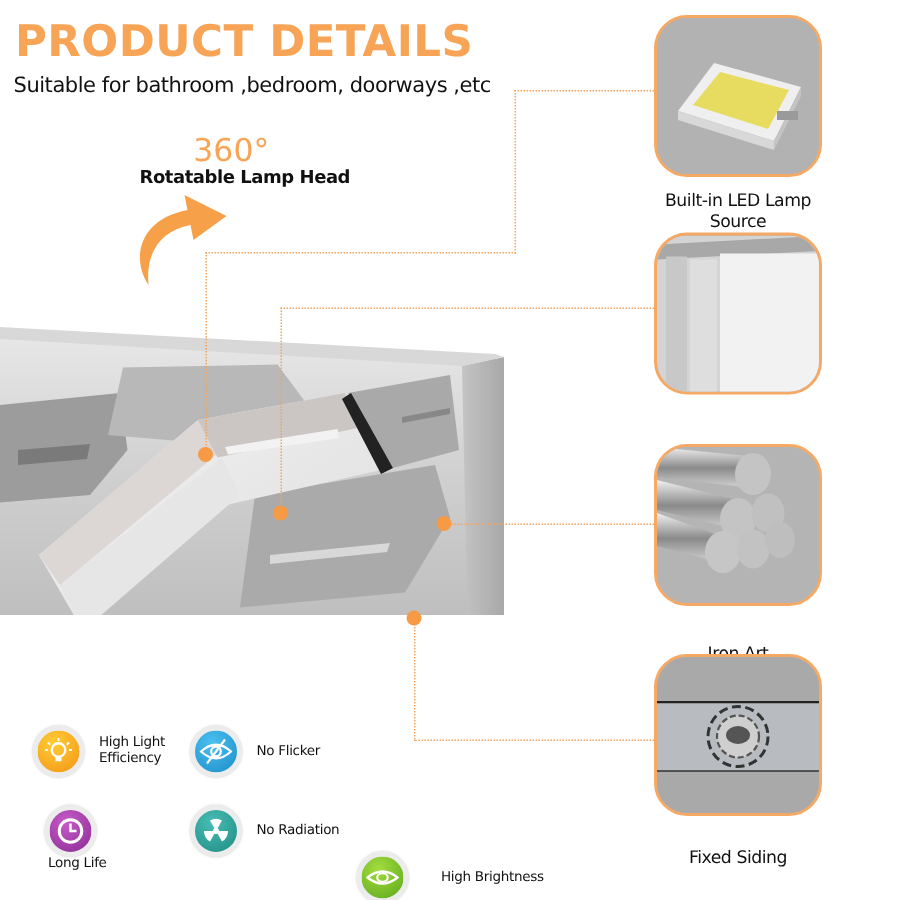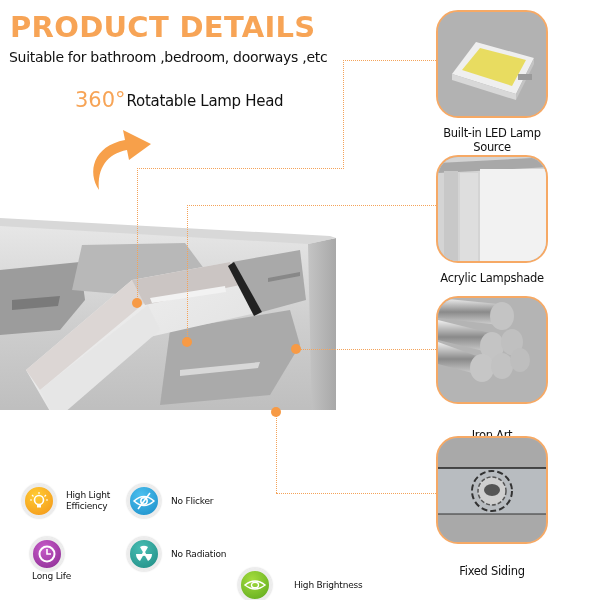--- a/index.html
+++ b/index.html
@@ -1,23 +1,23 @@
 <!DOCTYPE html>
 <html><head>
 <meta charset="utf-8">
 <style>
   * { box-sizing: border-box; margin: 0; padding: 0; }
   html, body { width: 600px; height: 600px; background: #ffffff; overflow: hidden; }
   body { position: relative; font-family: "Liberation Sans", "DejaVu Sans", sans-serif; color: #1a1a1a; }
 
   .title { position: absolute; left: 10px; top: 10px; font-size: 29px; font-weight: bold; color: #f7a456; letter-spacing: 0.3px; font-family: "DejaVu Sans", sans-serif; }
   .subtitle { position: absolute; left: 9px; top: 49px; font-size: 14px; color: #111; font-family: "DejaVu Sans", sans-serif; letter-spacing: -0.3px; }
-  .rotate-label { position: absolute; left: 75px; top: 90px; display: flex; align-items: flex-end; }
+  .rotate-label { position: absolute; left: 75px; top: 90px; display: flex; align-items: center; flex-direction: column; }
   .rotate-num { font-size: 21px; color: #f7a456; font-family: "DejaVu Sans", sans-serif; line-height: 1; }
-  .rotate-text { font-size: 15px; color: #111; margin-left: 1px; font-family: "DejaVu Sans", sans-serif; padding-bottom: 1px; letter-spacing: -0.3px; }
+  .rotate-text { font-size: 12px; color: #111; margin-left: 18px; font-family: "DejaVu Sans", sans-serif; padding-bottom: 1px; letter-spacing: -0.3px; font-weight: bold; }
 
   .arrow { position: absolute; left: 85px; top: 122px; }
 
   
   .conn { position: absolute; border-color: #f4a35a; border-style: dotted; border-width: 0; }
   .dot { position: absolute; width: 10px; height: 10px; border-radius: 50%; background: #f79a45; }
 
   
   .lamp { position: absolute; left: 0; top: 200px; width: 340px; height: 210px; }
 
@@ -120,21 +120,20 @@
 <div class="feature" style="top:155px;">
   <div class="feature-card">
     <svg width="112" height="108" viewBox="0 0 112 108">
       <rect width="112" height="108" fill="#d4d4d4"></rect>
       <polygon points="0,6 112,0 112,10 0,16" fill="#a8a8a8"></polygon>
       <rect x="6" y="14" width="14" height="94" fill="#c8c8c8"></rect>
       <rect x="22" y="16" width="18" height="92" fill="#dedede"></rect>
       <rect x="42" y="12" width="70" height="96" fill="#f2f2f2"></rect>
     </svg>
   </div>
-  <div class="feature-label">Acrylic Lampshade</div>
 </div>
 
 <div class="feature" style="top:296px;">
   <div class="feature-card">
     <svg width="112" height="108" viewBox="0 0 112 108">
       <defs>
         <linearGradient id="rod" x1="0" y1="0" x2="0" y2="1">
           <stop offset="0" stop-color="#f0f0f0"></stop>
           <stop offset="0.5" stop-color="#8a8a8a"></stop>
           <stop offset="1" stop-color="#d6d6d6"></stop>

